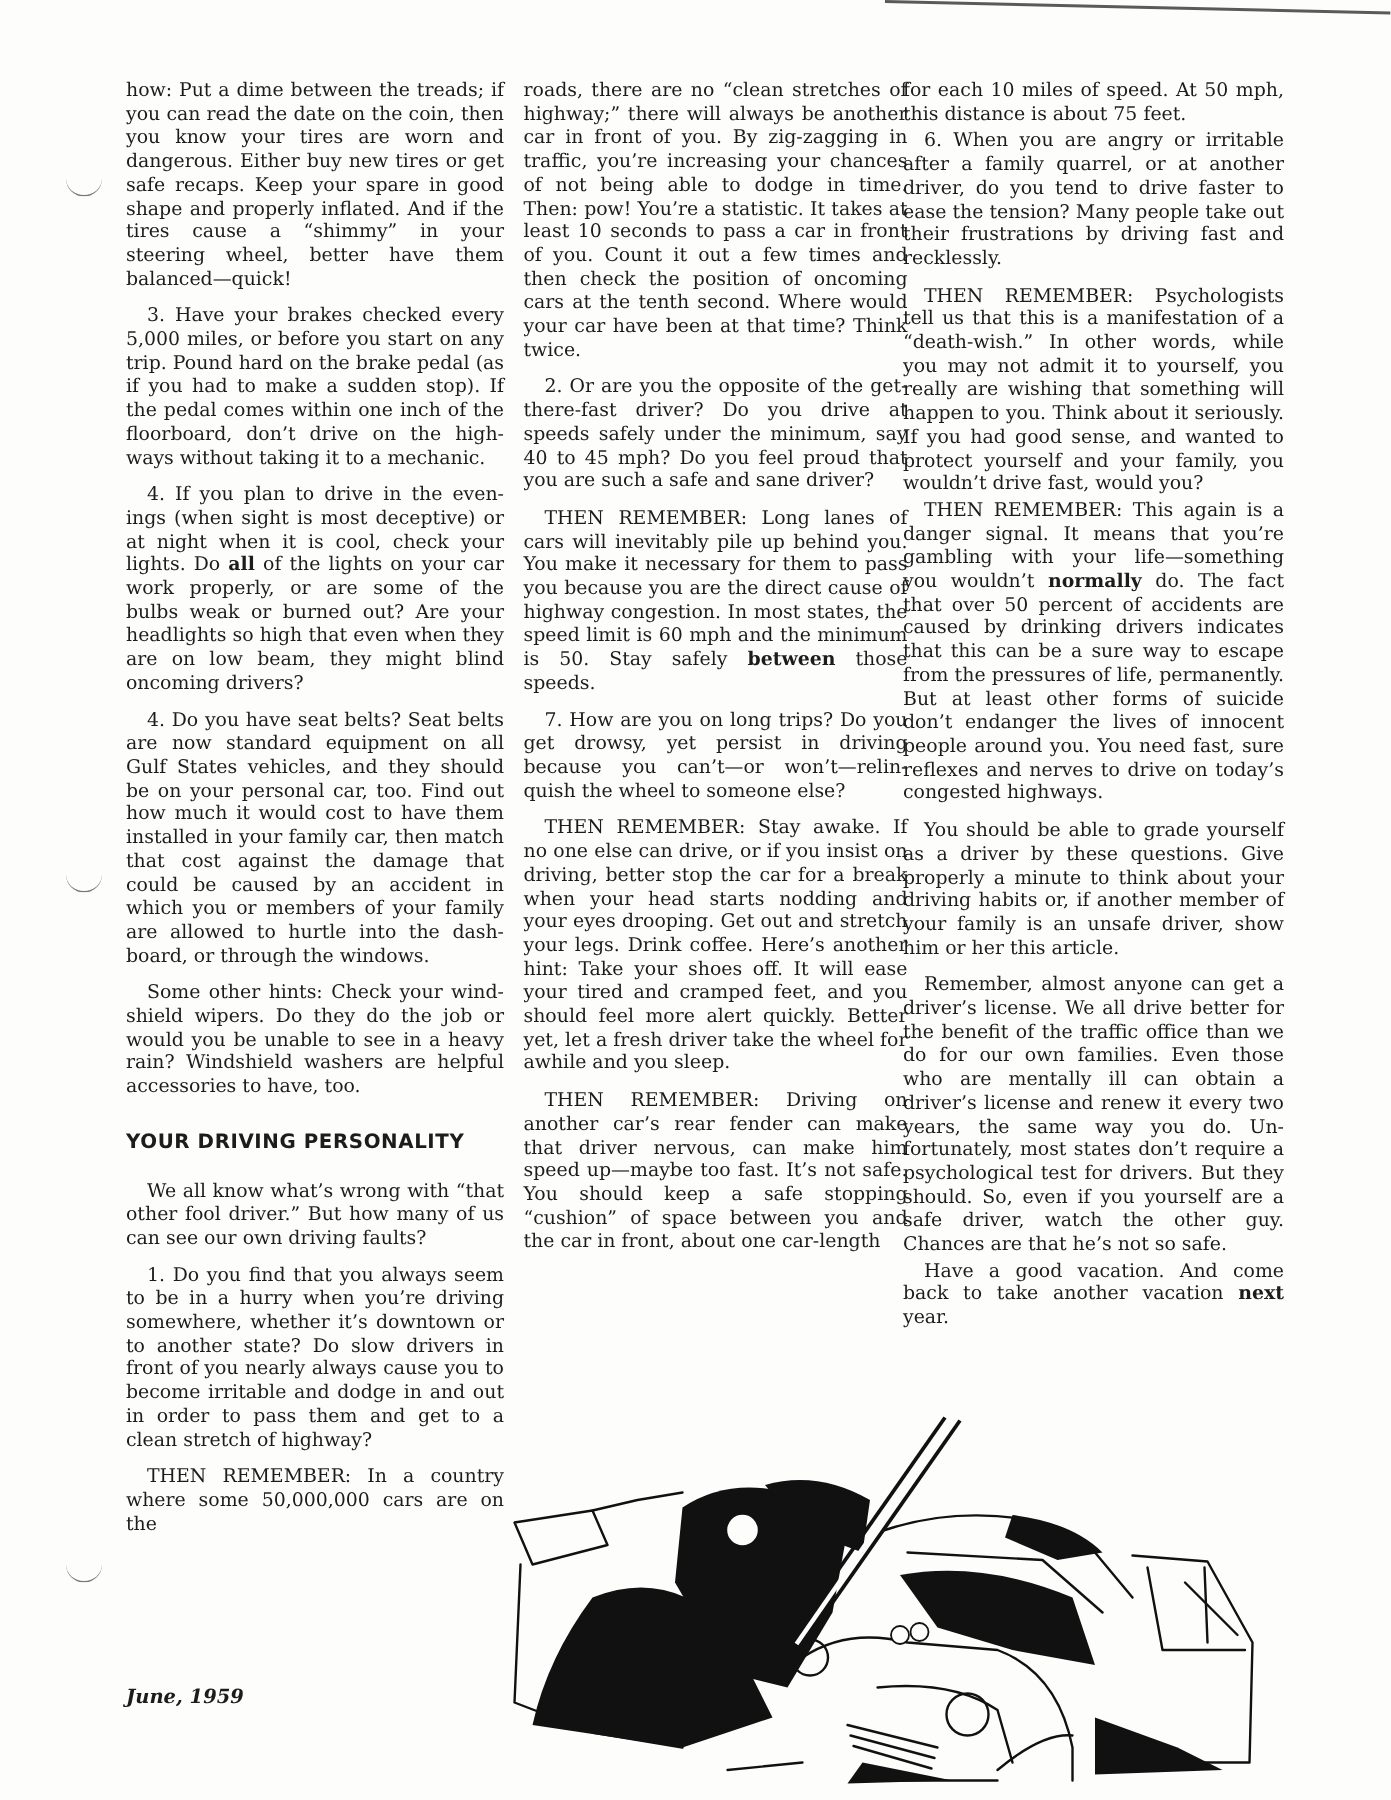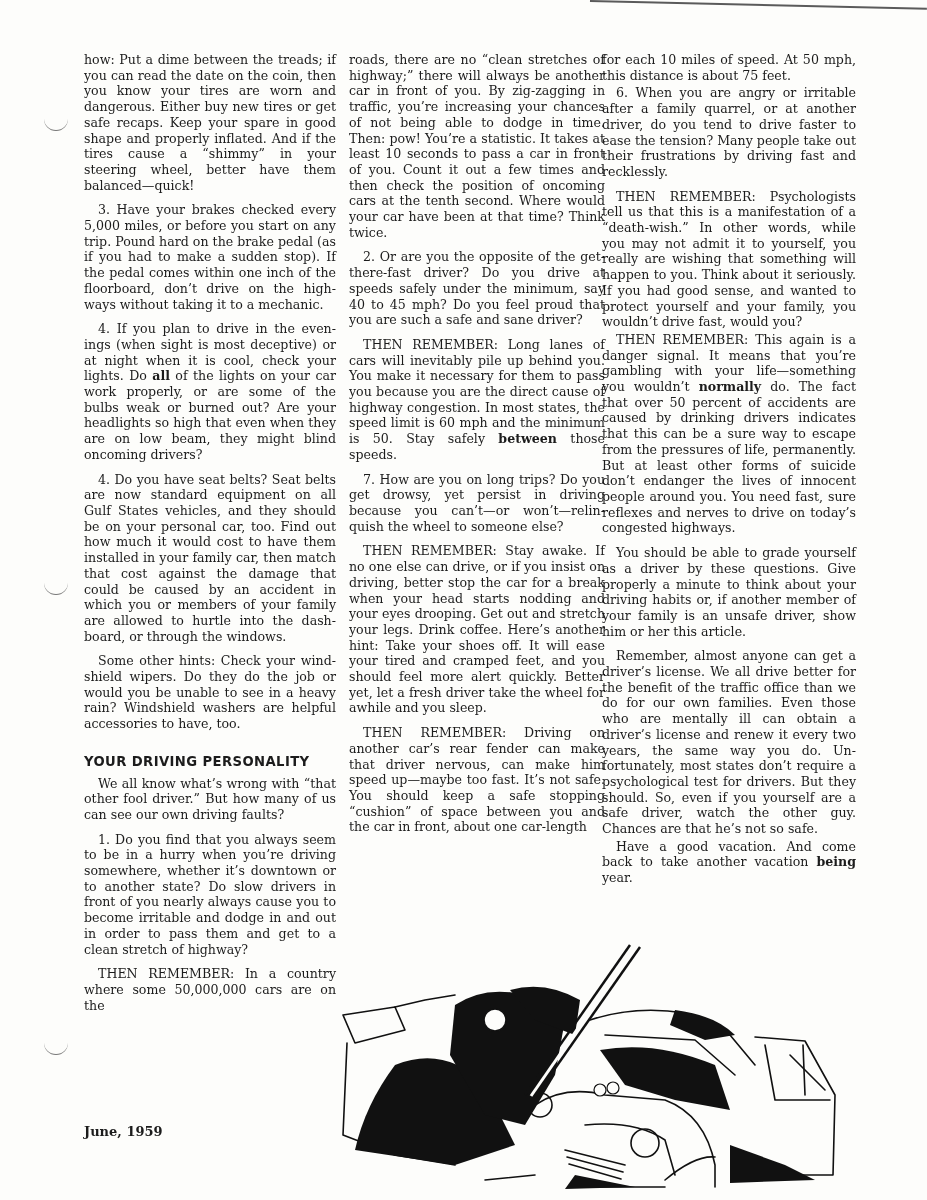--- a/index.html
+++ b/index.html
@@ -23,26 +23,26 @@
     }
     .col p { margin: 0 0 9px 0; text-indent: 14px; }
     .col p.cont { text-indent: 0; }
     .col p.tight { margin-bottom: 2px; }
     .col-1 { left: 84px; width: 252px; }
     .col-2 { left: 349px; width: 256px; }
     .col-3 { left: 602px; width: 254px; }
     .section-heading {
       font-family: "DejaVu Sans", "Liberation Sans", sans-serif;
       font-weight: bold; font-size: 13.2px; letter-spacing: 0.4px;
-      margin: 22px 0 6px 0; text-indent: 0; text-align: left;
+      margin: 22px 0 16px 0; text-indent: 0; text-align: left;
     }
     b { font-weight: bold; }
     .footer-date {
       position: absolute; left: 84px; top: 1124px;
-      font-weight: bold; font-size: 13px;
+      font-style: italic; font-weight: bold; font-size: 13px;
     }
     .illustration {
       position: absolute; left: 335px; top: 925px; width: 520px; height: 265px;
     }
   </style>
 </head>
 <body>
 
 <div class="top-edge"></div>
 <div class="punch-hole" style="top:118px"></div>
@@ -70,21 +70,21 @@
   <p>THEN REMEMBER: Driving on another car’s rear fender can make that driver nervous, can make him speed up—maybe too fast. It’s not safe. You should keep a safe stopping “cushion” of space between you and the car in front, about one car-length</p>
 </div>
 
 <div class="col col-3">
   <p class="cont tight">for each 10 miles of speed. At 50 mph, this distance is about 75 feet.</p>
   <p>6. When you are angry or irritable after a family quarrel, or at another driver, do you tend to drive faster to ease the tension? Many people take out their frustrations by driving fast and recklessly.</p>
   <p class="tight">THEN REMEMBER: Psychologists tell us that this is a manifestation of a “death-wish.” In other words, while you may not admit it to yourself, you really are wishing that something will happen to you. Think about it serious­ly. If you had good sense, and want­ed to protect yourself and your family, you wouldn’t drive fast, would you?</p>
   <p><span>THEN REMEMBER: This again is a danger signal. It means that you’re gambling with your life—something you wouldn’t </span><b>normally</b><span> do. The fact that over 50 percent of accidents are caused by drinking drivers indicates that this can be a sure way to escape from the pressures of life, permanent­ly. But at least other forms of suicide don’t endanger the lives of innocent people around you. You need fast, sure reflexes and nerves to drive on today’s congested highways.</span></p>
   <p>You should be able to grade your­self as a driver by these questions. Give properly a minute to think about your driving habits or, if another mem­ber of your family is an unsafe driver, show him or her this article.</p>
   <p class="tight">Remember, almost anyone can get a driver’s license. We all drive better for the benefit of the traffic office than we do for our own families. Even those who are mentally ill can obtain a driver’s license and renew it every two years, the same way you do. Un­fortunately, most states don’t require a psychological test for drivers. But they should. So, even if you yourself are a safe driver, watch the other guy. Chances are that he’s not so safe.</p>
-  <p><span>Have a good vacation. And come back to take another vacation </span><b>being</b><span> year.</span></p>
+  <p><span>Have a good vacation. And come back to take another vacation </span><b>next</b><span> year.</span></p>
 </div>
 
 <div class="footer-date">June, 1959</div>
 
 <div class="illustration">
   <svg width="520" height="265" viewBox="0 0 520 265" xmlns="http://www.w3.org/2000/svg">
     <g fill="none" stroke="#111" stroke-width="1.6" stroke-linejoin="round" stroke-linecap="round">
 
       <path d="M8 90 L60 82 L70 105 L20 118 Z"></path>
       <path d="M12 118 L8 210 L60 230 L120 240"></path>

